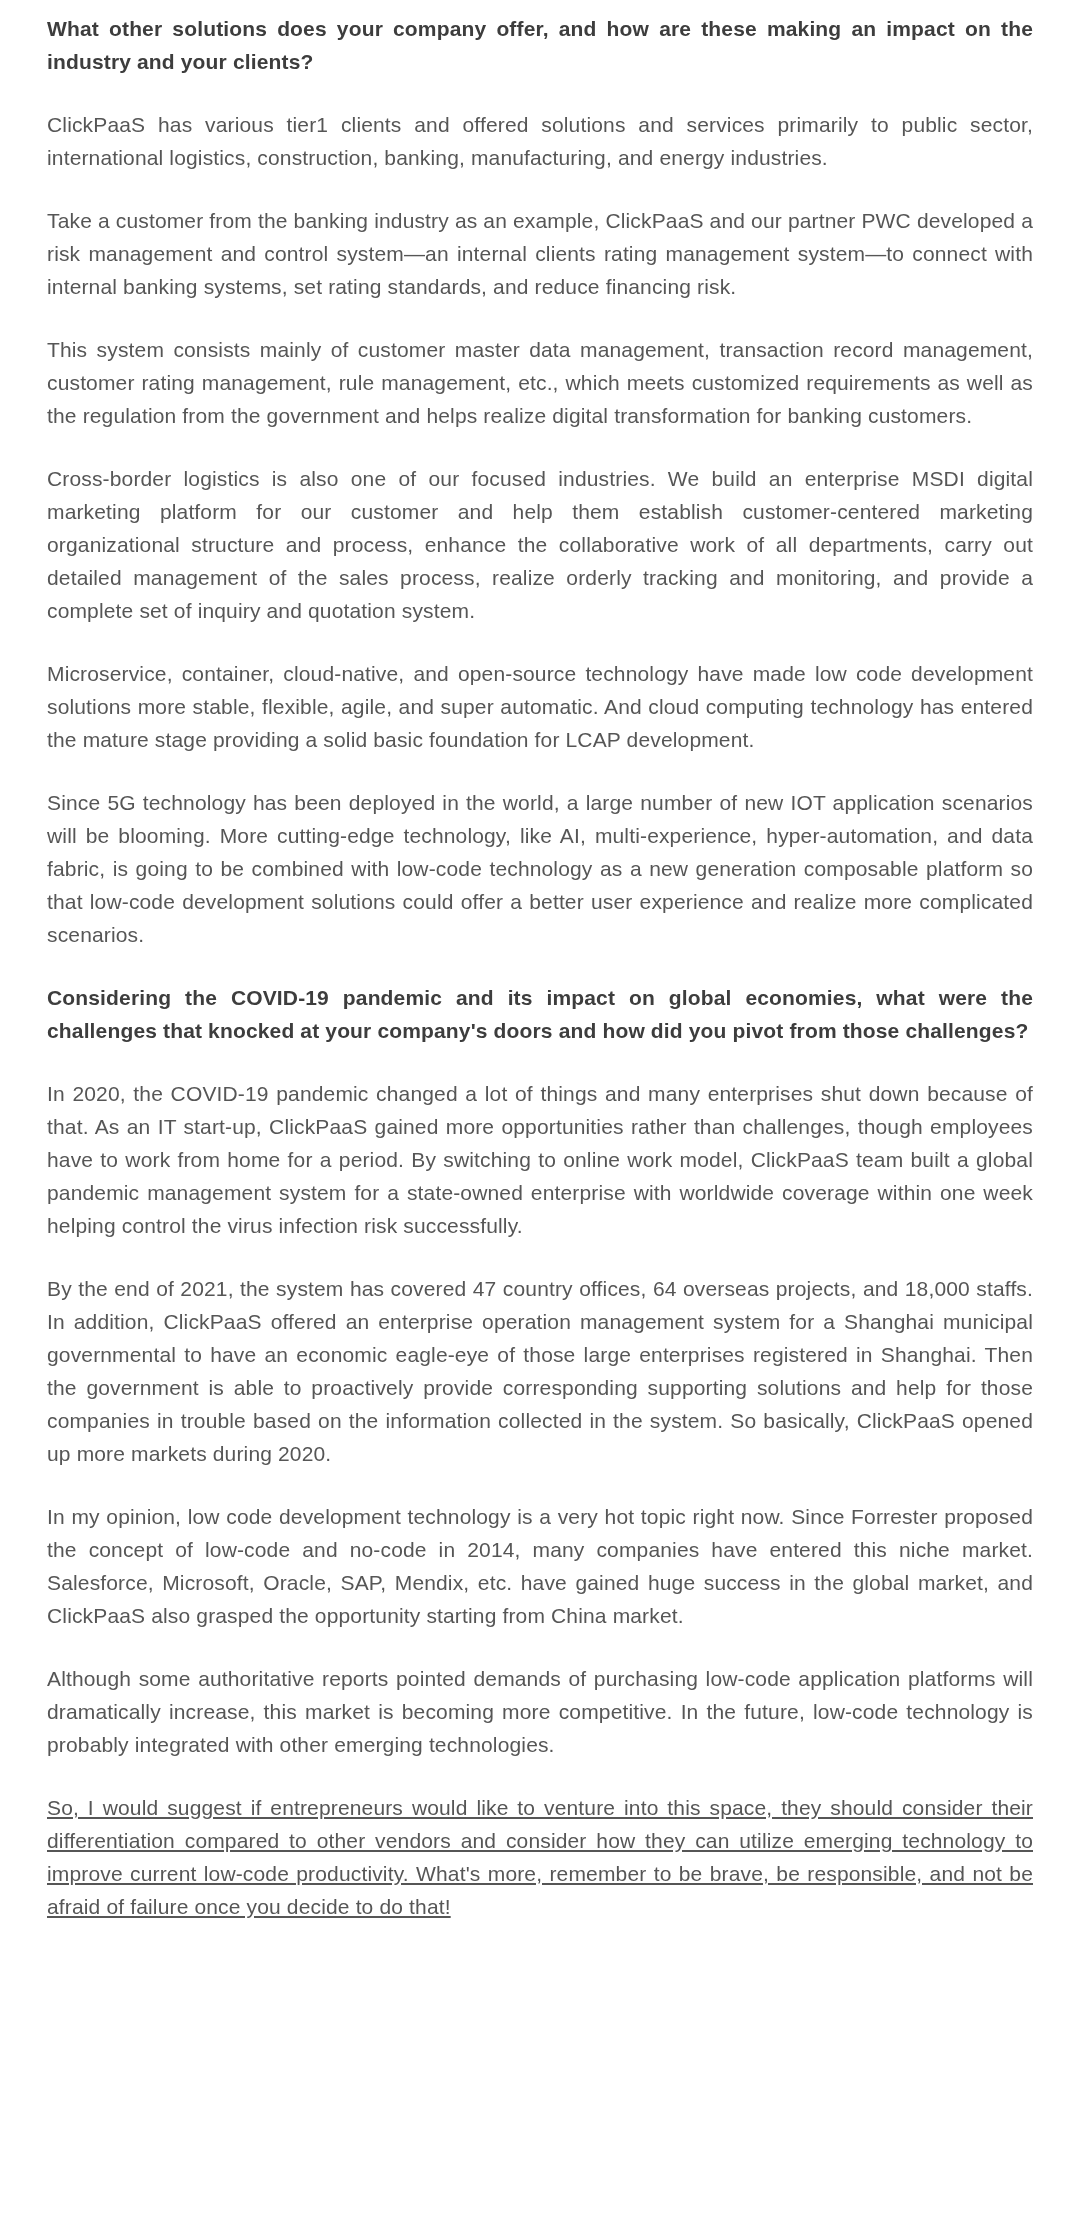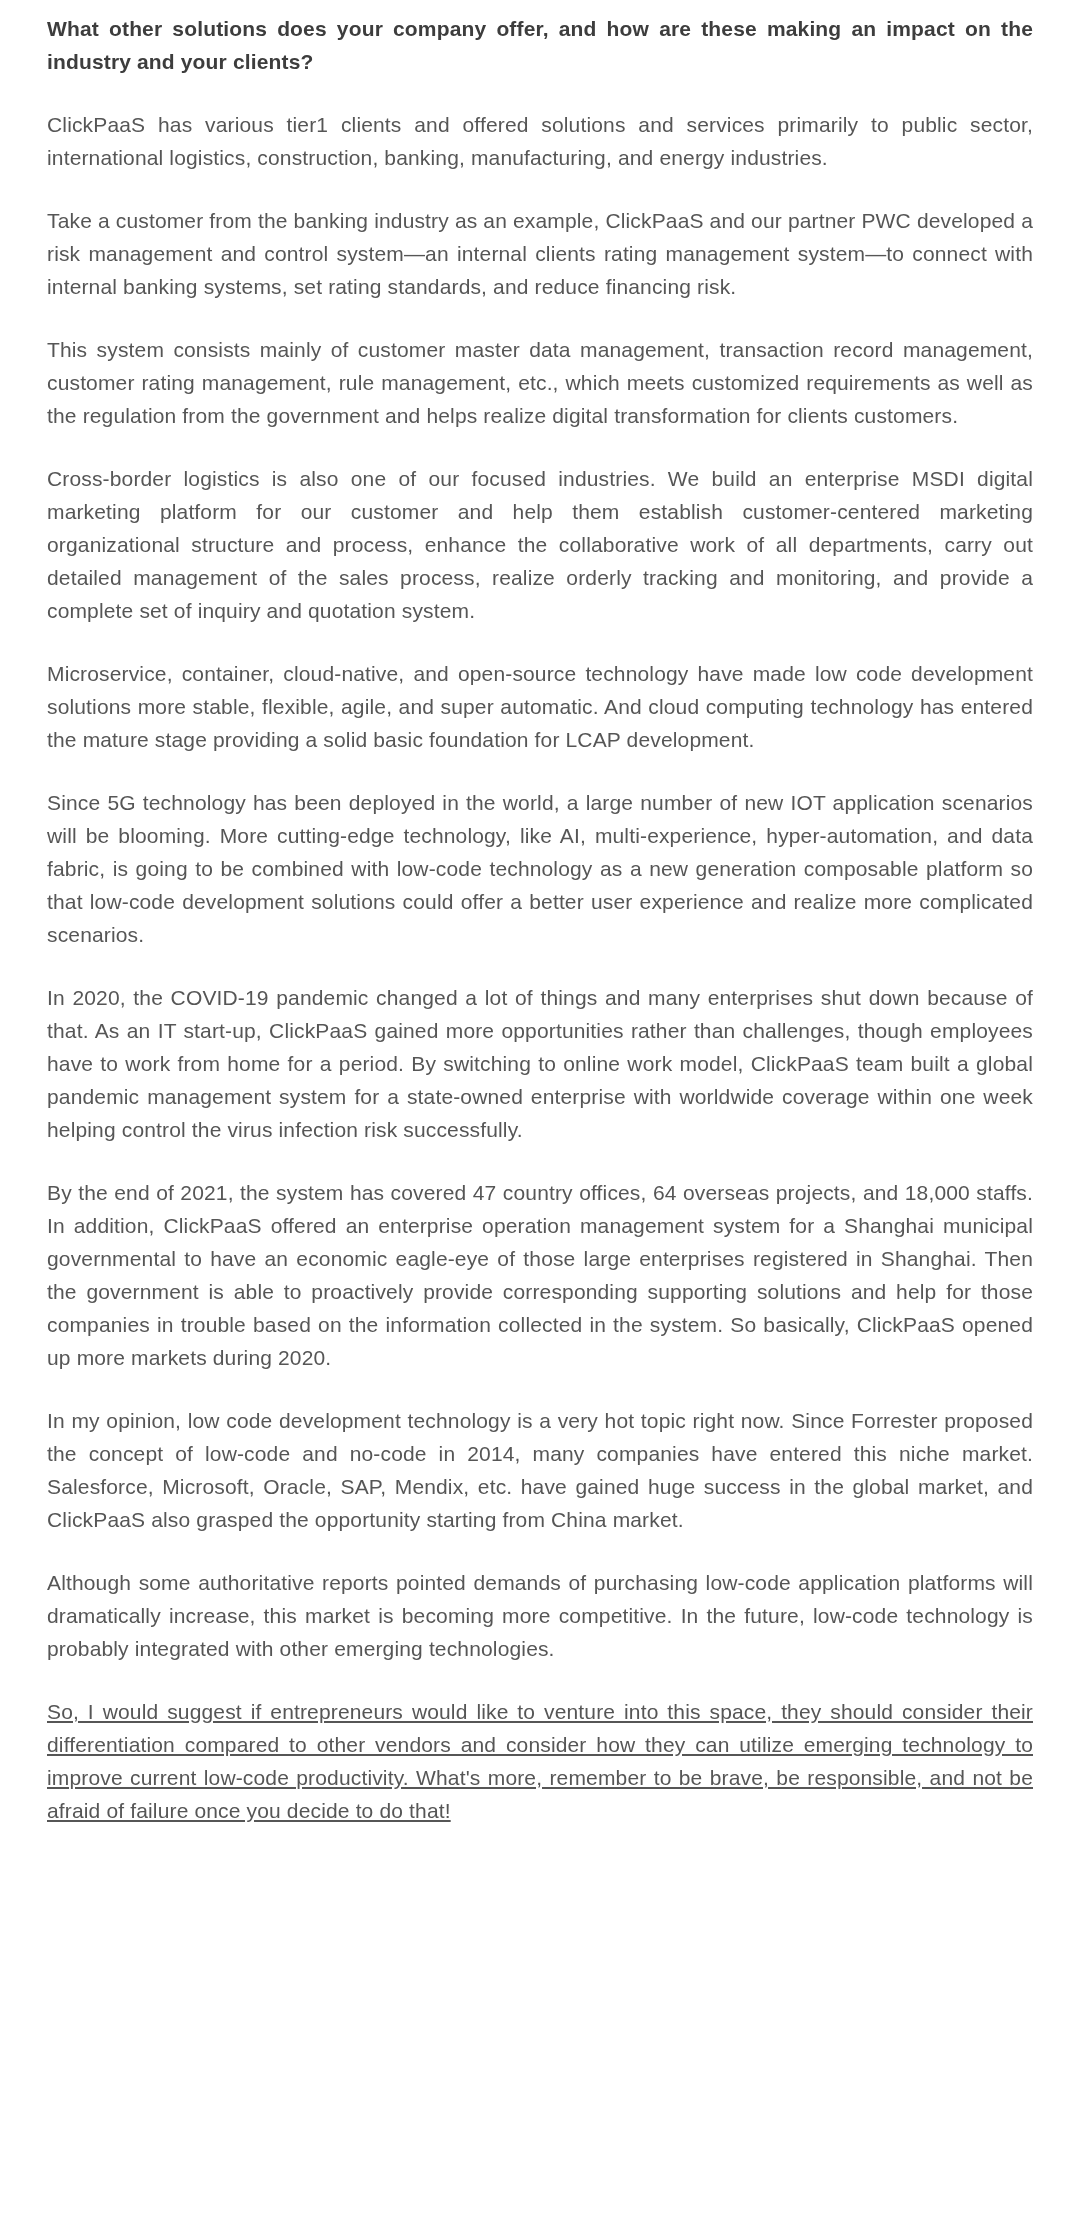--- a/index.html
+++ b/index.html
@@ -30,22 +30,23 @@
     color: var(--answer-color);
   }
 </style>
 </head>
 <body style="--question-color: #3d3d3d; --answer-color: #565656; background: rgb(255, 255, 255);">
 
 <main class="article-body">
     <h2 class="block question">What other solutions does your company offer, and how are these making an impact on the industry and your clients?</h2>
     <p class="block answer">ClickPaaS has various tier1 clients and offered solutions and services primarily to public sector, international logistics, construction, banking, manufacturing, and energy industries.</p>
     <p class="block answer">Take a customer from the banking industry as an example, ClickPaaS and our partner PWC developed a risk management and control system—an internal clients rating management system—to connect with internal banking systems, set rating standards, and reduce financing risk.</p>
-    <p class="block answer">This system consists mainly of customer master data management, transaction record management, customer rating management, rule management, etc., which meets customized requirements as well as the regulation from the government and helps realize digital transformation for clients customers.</p>
+    <p class="block answer">This system consists mainly of customer master data management, transaction record management, customer rating management, rule management, etc., which meets customized requirements as well as the regulation from the government and helps realize digital transformation for banking customers.</p>
     <p class="block answer">Cross-border logistics is also one of our focused industries. We build an enterprise MSDI digital marketing platform for our customer and help them establish customer-centered marketing organizational structure and process, enhance the collaborative work of all departments, carry out detailed management of the sales process, realize orderly tracking and monitoring, and provide a complete set of inquiry and quotation system.</p>
     <p class="block answer">Microservice, container, cloud-native, and open-source technology have made low code development solutions more stable, flexible, agile, and super automatic. And cloud computing technology has entered the mature stage providing a solid basic foundation for LCAP development.</p>
     <p class="block answer">Since 5G technology has been deployed in the world, a large number of new IOT application scenarios will be blooming. More cutting-edge technology, like AI, multi-experience, hyper-automation, and data fabric, is going to be combined with low-code technology as a new generation composable platform so that low-code development solutions could offer a better user experience and realize more complicated scenarios.</p>
+    <h2 class="block question">Considering the COVID-19 pandemic and its impact on global economies, what were the challenges that knocked at your company's doors and how did you pivot from those challenges?</h2>
     <p class="block answer">In 2020, the COVID-19 pandemic changed a lot of things and many enterprises shut down because of that. As an IT start-up, ClickPaaS gained more opportunities rather than challenges, though employees have to work from home for a period. By switching to online work model, ClickPaaS team built a global pandemic management system for a state-owned enterprise with worldwide coverage within one week helping control the virus infection risk successfully.</p>
     <p class="block answer">By the end of 2021, the system has covered 47 country offices, 64 overseas projects, and 18,000 staffs. In addition, ClickPaaS offered an enterprise operation management system for a Shanghai municipal governmental to have an economic eagle-eye of those large enterprises registered in Shanghai. Then the government is able to proactively provide corresponding supporting solutions and help for those companies in trouble based on the information collected in the system. So basically, ClickPaaS opened up more markets during 2020.</p>
     <p class="block answer">In my opinion, low code development technology is a very hot topic right now. Since Forrester proposed the concept of low-code and no-code in 2014, many companies have entered this niche market. Salesforce, Microsoft, Oracle, SAP, Mendix, etc. have gained huge success in the global market, and ClickPaaS also grasped the opportunity starting from China market.</p>
     <p class="block answer">Although some authoritative reports pointed demands of purchasing low-code application platforms will dramatically increase, this market is becoming more competitive. In the future, low-code technology is probably integrated with other emerging technologies.</p>
     <p class="block answer">So, I would suggest if entrepreneurs would like to venture into this space, they should consider their differentiation compared to other vendors and consider how they can utilize emerging technology to improve current low-code productivity. What's more, remember to be brave, be responsible, and not be afraid of failure once you decide to do that!</p>
   </main>
 
 </body></html>

